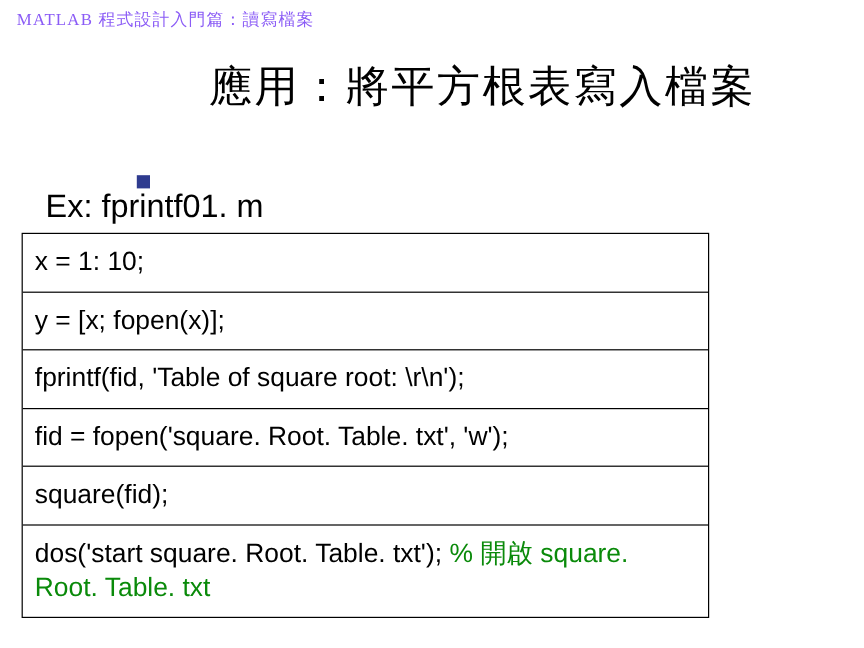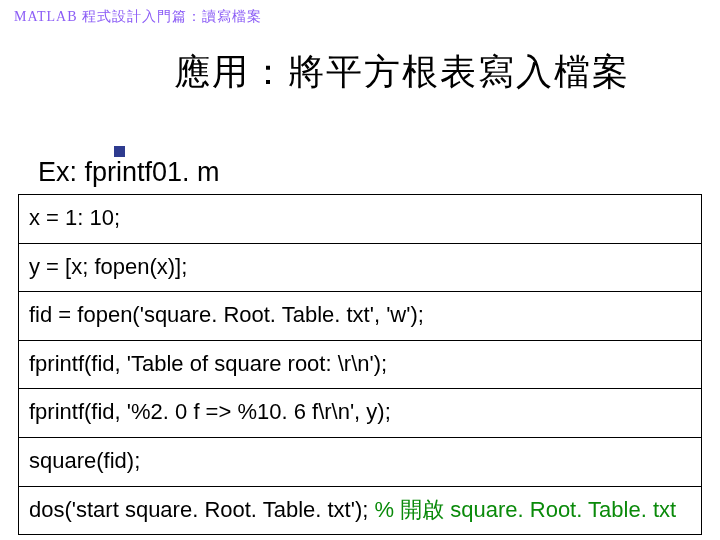--- a/index.html
+++ b/index.html
@@ -50,21 +50,21 @@
     }
     .subtitle {
       font-size: 27px;
       font-family: Arial, sans-serif;
       color: #000;
     }
     .code-box {
       position: absolute;
       top: 194px;
       left: 18px;
-      width: 684px;
+      width: 573px;
       border: 1px solid #000;
     }
     .code-line {
       border-bottom: 1px solid #000;
       padding: 9px 10px 10px 10px;
       font-size: 22px;
       font-family: Tahoma, Arial, sans-serif;
       color: #000;
       line-height: 1.3;
     }
@@ -83,20 +83,19 @@
 <div class="title">應用：將平方根表寫入檔案</div>
 
 <div class="subtitle-row">
   <span class="bullet"></span>
   <span class="subtitle">Ex: fprintf01. m</span>
 </div>
 
 <div class="code-box">
   <div class="code-line">x = 1: 10;</div>
   <div class="code-line">y = [x; fopen(x)];</div>
+  <div class="code-line">fprintf(fid, 'Table of square root: \r\n');</div>
   <div class="code-line">fid = fopen('square. Root. Table. txt', 'w');</div>
-  <div class="code-line">fprintf(fid, 'Table of square root: \r\n');</div>
-  <div class="code-line">fprintf(fid, '%2. 0 f =&gt; %10. 6 f\r\n', y);</div>
   <div class="code-line">square(fid);</div>
   <div class="code-line">
     <span>dos('start square. Root. Table. txt');  </span><span class="comment">% 開啟 square. Root. Table. txt</span>
   </div>
 </div>
 
 </body></html>

